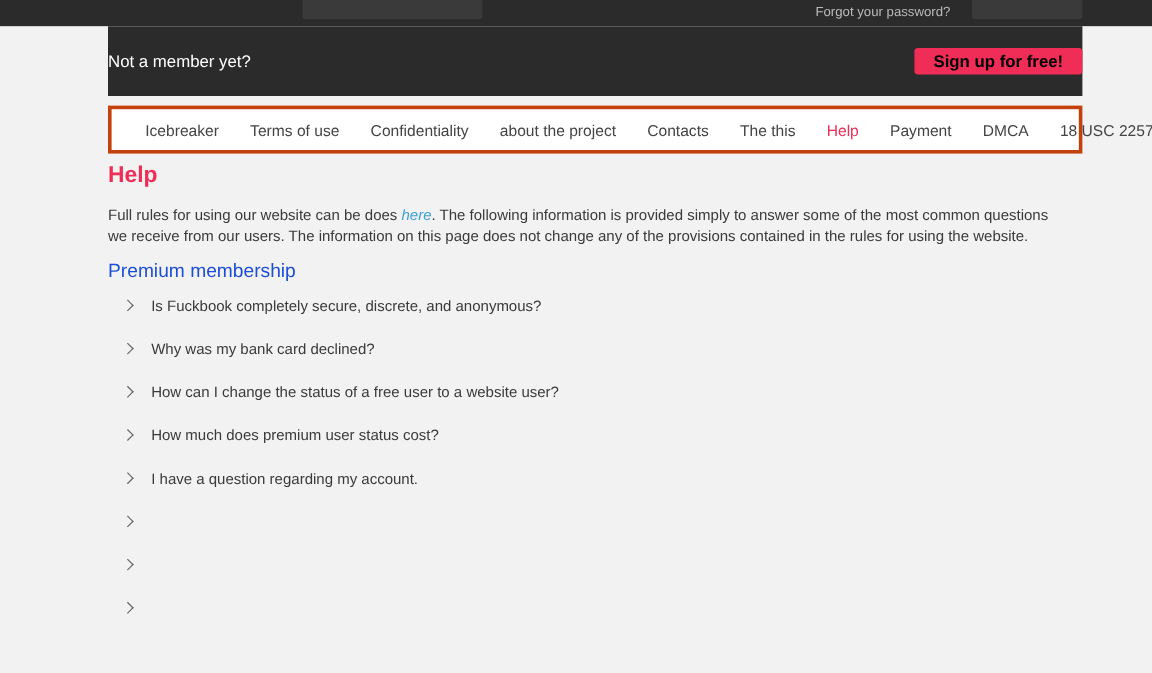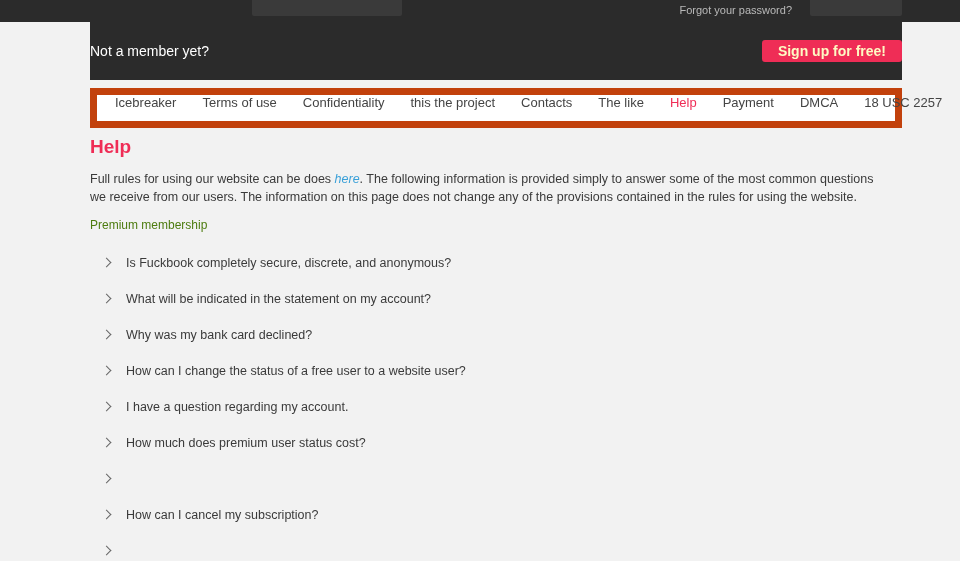--- a/index.html
+++ b/index.html
@@ -79,43 +79,43 @@
     align-items: center;
     justify-content: space-between;
   }
   .signup-band .ask {
     color: #ffffff;
     font-size: 14px;
     margin-right: 12px;
   }
   .signup-btn {
     background: #ef2d56;
-    color: #fef9c3;
+    color: #000000;
     border: none;
     border-radius: 3px;
     font-size: 14px;
     font-weight: bold;
     padding: 3px 16px;
     cursor: pointer;
     font-family: "Liberation Sans", sans-serif;
   }
 
   
   .nav-card {
     position: absolute;
     top: 88px;
     left: 90px;
     width: 812px;
     height: 40px;
     background: #ffffff;
-    border: 7px solid #c2410c;
+    border: 3px solid #c2410c;
     box-sizing: border-box;
     display: flex;
-    align-items: flex-start;
-    padding: 0 18px;
+    align-items: center;
+    padding: 0 28px;
   }
   .nav-item {
     font-size: 13px;
     color: #444444;
     text-decoration: none;
     margin-right: 26px;
     white-space: nowrap;
     cursor: pointer;
   }
   .nav-item.active {
@@ -141,23 +141,23 @@
     line-height: 18px;
     width: 802px;
     margin: 0 0 12px 0;
   }
   .intro a {
     color: #3aa0d8;
     text-decoration: none;
     font-style: italic;
   }
   .section-label {
-    color: #4d7c0f;
-    font-size: 12px;
-    margin: 0 0 24px 0;
+    color: #1d4ed8;
+    font-size: 16px;
+    margin: 0 0 12px 0;
   }
   .faq-list {
     margin-top: 12px;
   }
   .faq-item {
     display: flex;
     align-items: flex-start;
     height: 36px;
     padding-left: 10px;
     cursor: pointer;
@@ -202,23 +202,23 @@
 
   <div class="signup-band">
     <span class="ask">Not a member yet?</span>
     <button class="signup-btn">Sign up for free!</button>
   </div>
 
   <div class="nav-card">
     <a class="nav-item" href="#">Icebreaker</a>
     <a class="nav-item" href="#">Terms of use</a>
     <a class="nav-item" href="#">Confidentiality</a>
-    <a class="nav-item" href="#">this the project</a>
+    <a class="nav-item" href="#">about the project</a>
     <a class="nav-item" href="#">Contacts</a>
-    <a class="nav-item" href="#">The like</a>
+    <a class="nav-item" href="#">The this</a>
     <a class="nav-item active" href="#">Help</a>
     <a class="nav-item" href="#">Payment</a>
     <a class="nav-item" href="#">DMCA</a>
     <a class="nav-item" href="#">18 USC 2257</a>
   </div>
 
   <div class="content">
     <h1 class="page-title">Help</h1>
 
     <p class="intro">
@@ -227,44 +227,39 @@
 
     <div class="section-label">Premium membership</div>
 
     <div class="faq-list">
       <div class="faq-item">
         <span class="chev"></span>
         <span class="faq-q">Is Fuckbook completely secure, discrete, and anonymous?</span>
       </div>
       <div class="faq-item">
         <span class="chev"></span>
-        <span class="faq-q">What will be indicated in the statement on my account?</span>
-      </div>
-      <div class="faq-item">
-        <span class="chev"></span>
         <span class="faq-q">Why was my bank card declined?</span>
       </div>
       <div class="faq-item">
         <span class="chev"></span>
         <span class="faq-q">How can I change the status of a free user to a website user?</span>
       </div>
       <div class="faq-item">
         <span class="chev"></span>
+        <span class="faq-q">How much does premium user status cost?</span>
+      </div>
+      <div class="faq-item">
+        <span class="chev"></span>
         <span class="faq-q">I have a question regarding my account.</span>
       </div>
       <div class="faq-item">
         <span class="chev"></span>
-        <span class="faq-q">How much does premium user status cost?</span>
-      </div>
-      <div class="faq-item">
-        <span class="chev"></span>
-      </div>
-      <div class="faq-item">
-        <span class="chev"></span>
-        <span class="faq-q">How can I cancel my subscription?</span>
+      </div>
+      <div class="faq-item">
+        <span class="chev"></span>
       </div>
       <div class="faq-item">
         <span class="chev"></span>
       </div>
     </div>
   </div>
 
 </div>
 
 </body></html>

